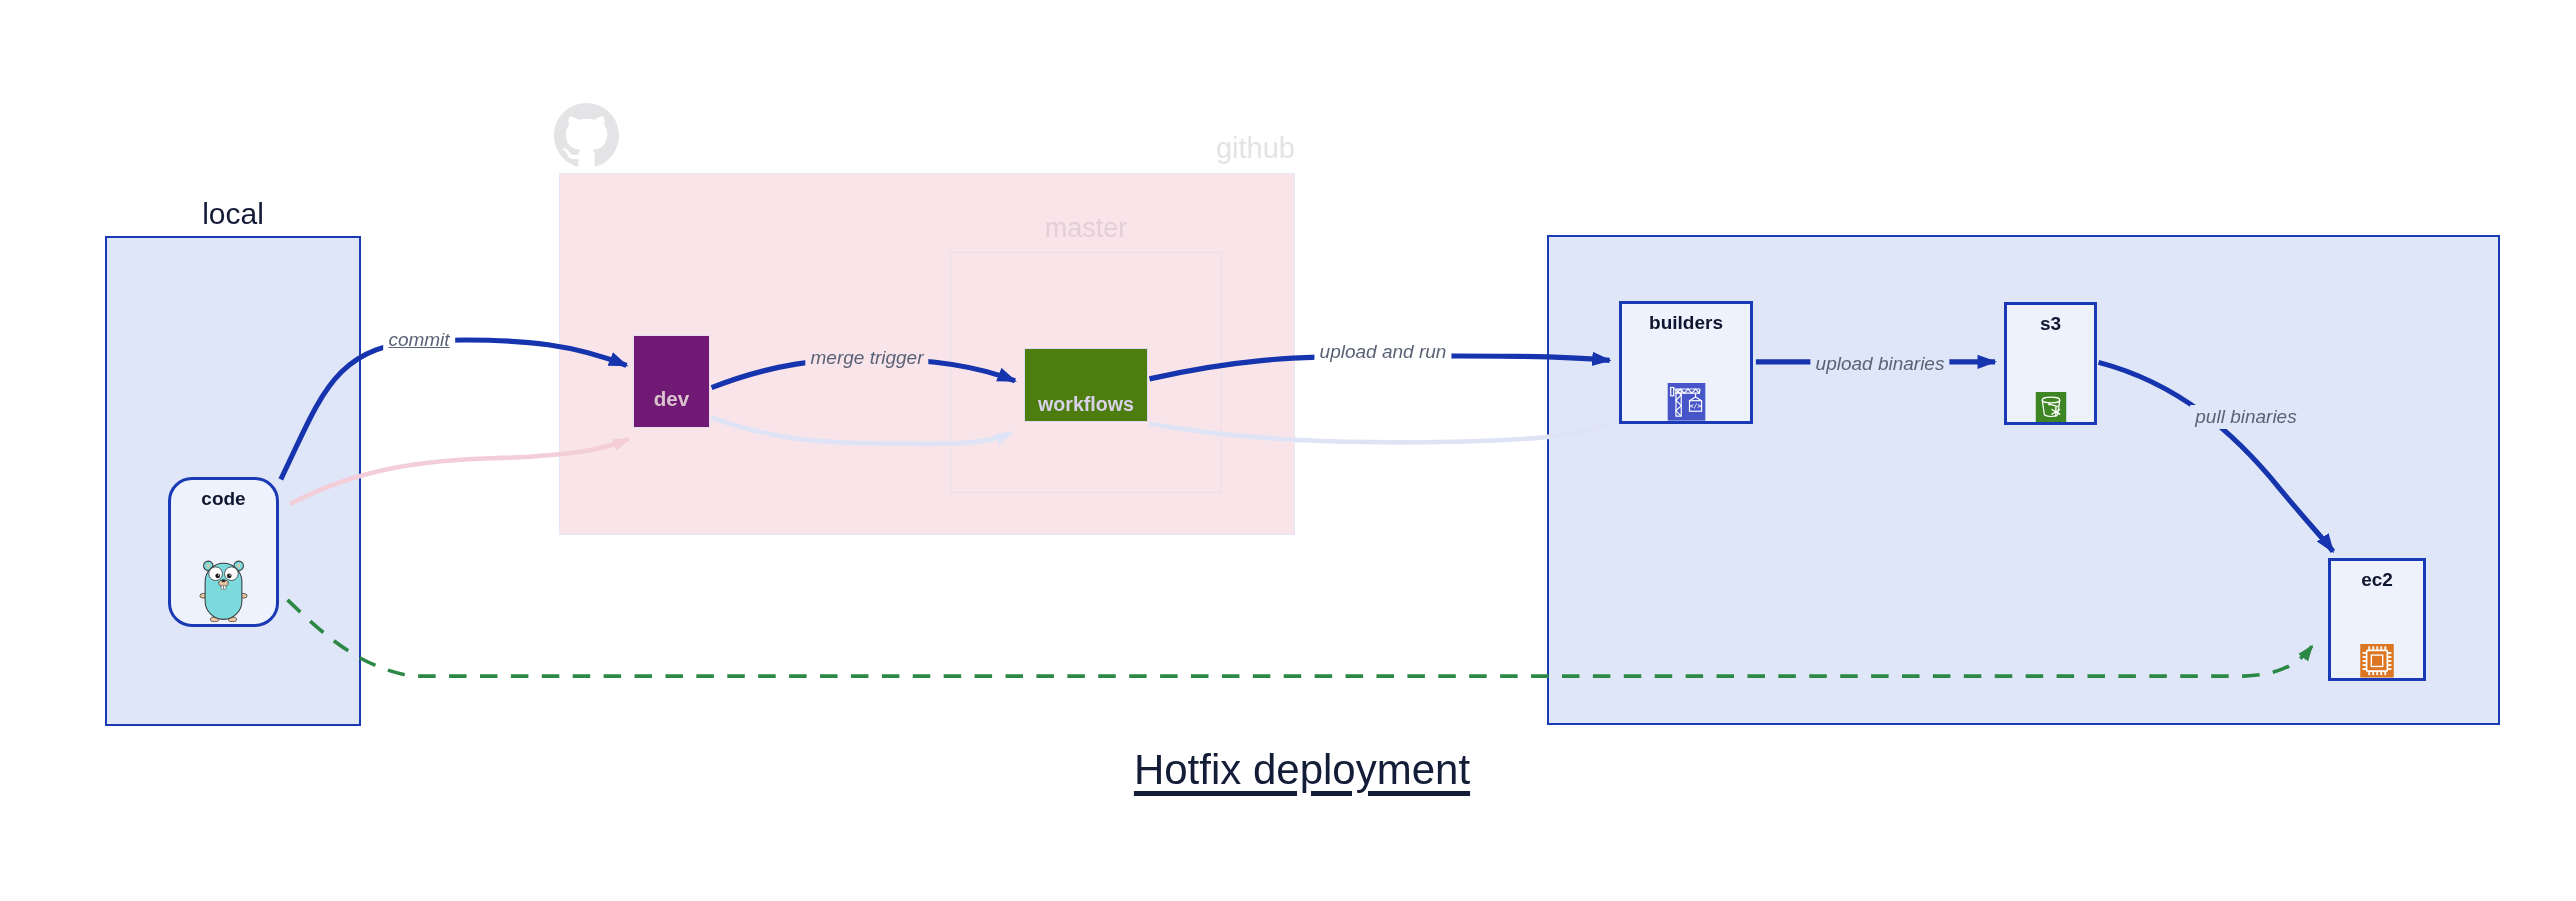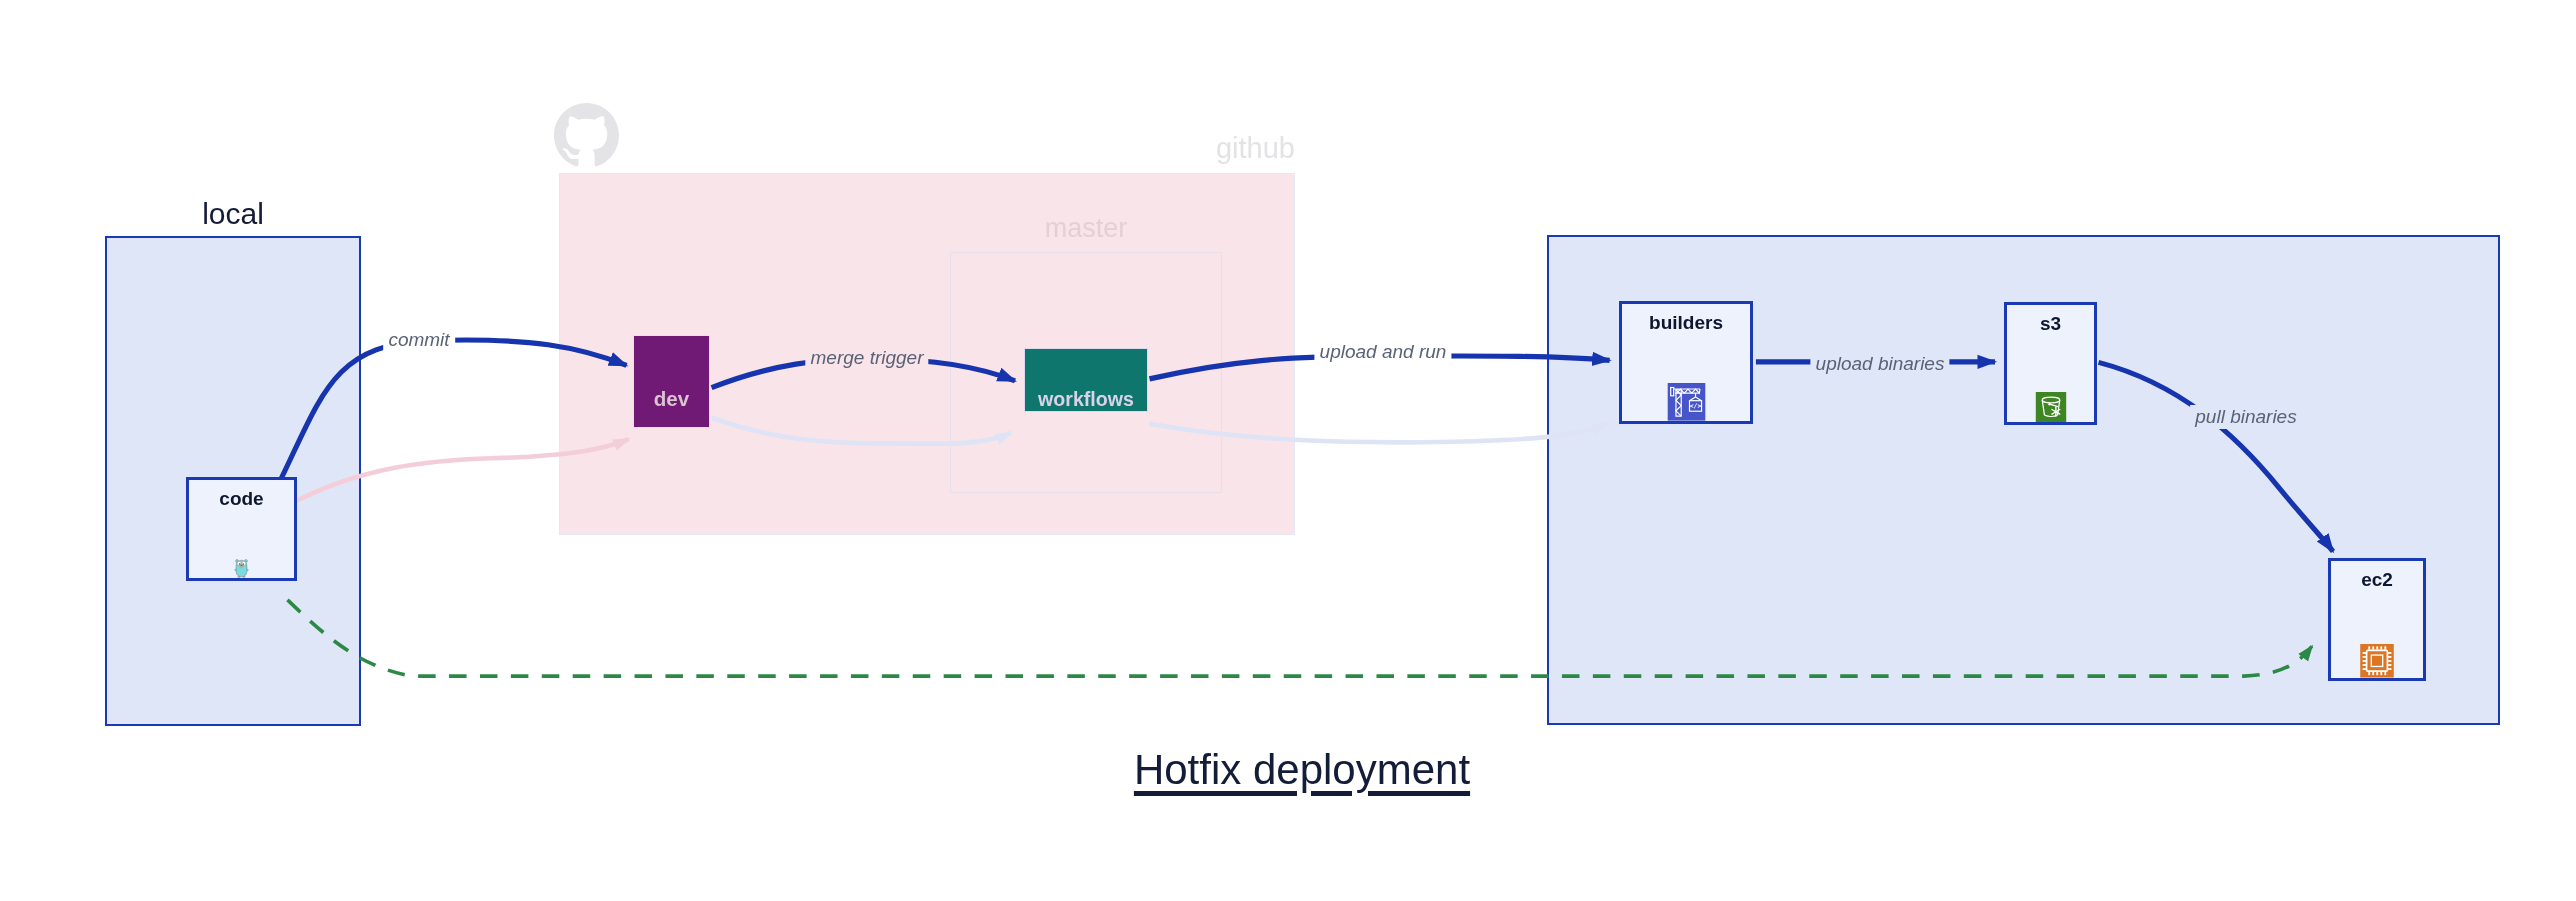--- a/index.html
+++ b/index.html
@@ -24,39 +24,39 @@
   .label-aws{left:1547px;top:197px;width:953px;}
   .label-github{left:1089px;top:132px;width:206px;text-align:right;
     color:var(--github-gray,#e3e3e6);font-size:29px;}
   .label-master{left:950px;top:213px;width:272px;
     color:var(--master-faded,#e3d0d7);font-size:27px;}
   
   .node{position:absolute;box-sizing:border-box;z-index:10;display:flex;
     flex-direction:column;align-items:center;gap:43px;}
   .node-strong{background:var(--node-bg,#eef2fc);border:3.1px solid var(--blue,#1a3ab5);}
   .node-label{font-weight:bold;font-size:19px;color:#0f1730;margin-top:8.2px;}
-  .node-code{left:186px;top:477px;width:111px;height:104px;}
+  .node-code{left:168px;top:477px;width:111px;height:150px;border-radius:24px;}
   .node-builders{left:1619px;top:301px;width:134px;height:123px;}
   .node-s3{left:2004px;top:302px;width:93px;height:123px;}
   .node-ec2{left:2328px;top:558px;width:98px;height:123px;}
   .node-dev{left:633px;top:335px;width:77px;height:93px;
     background:#701a75;border:1.5px solid #e8dff0;justify-content:center;padding-top:34px;}
   .node-dev .node-label{color:var(--dev-text,#d9c3cd);margin-top:0;font-size:20.6px;}
-  .node-workflows{left:1024px;top:348px;width:124px;height:64px;
-    background:#0f766e;border:1.5px solid #dcd8ee;justify-content:center;padding-top:39px;}
+  .node-workflows{left:1024px;top:348px;width:124px;height:74px;
+    background:#4d7c0f;border:1.5px solid #dcd8ee;justify-content:center;padding-top:39px;}
   .node-workflows .node-label{color:var(--workflows-text,#d8d2ea);margin-top:0;font-size:19.6px;}
   .icon-tile{margin-top:6.2px;display:block;}
   
   .edge-label{position:absolute;z-index:15;transform:translate(-50%,-50%);
     font-style:italic;font-size:19px;color:var(--text-gray,#5a6277);
     padding:1px 5.2px;white-space:nowrap;}
   .on-white{background:#ffffff;}
   .on-pink{background:var(--pink-bg,#f9e4e9);font-style:italic;}
   .on-lav{background:var(--lavender-bg,#dfe6f8);}
-  .lbl-commit{left:419px;top:340px;}
+  .lbl-commit{left:419px;top:340px;text-decoration:underline;}
   .lbl-merge{left:867px;top:358px;}
   .lbl-uploadrun{left:1383px;top:352px;}
   .lbl-uploadbin{left:1880px;top:364px;}
   .lbl-pullbin{left:2246px;top:417px;}
   
   .edges-svg{position:absolute;left:0;top:0;width:2604px;height:902px;z-index:5;}
   
   .octocat{position:absolute;left:554px;top:103px;z-index:2;}
   
   .diagram-title{position:absolute;left:0;top:746px;width:2604px;text-align:center;z-index:2;

